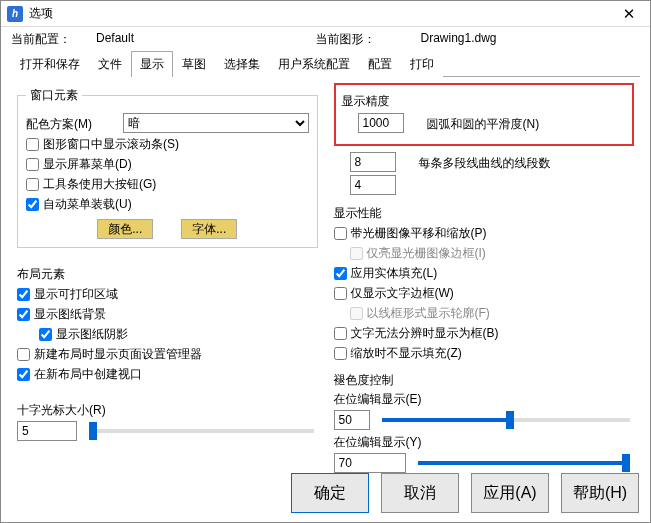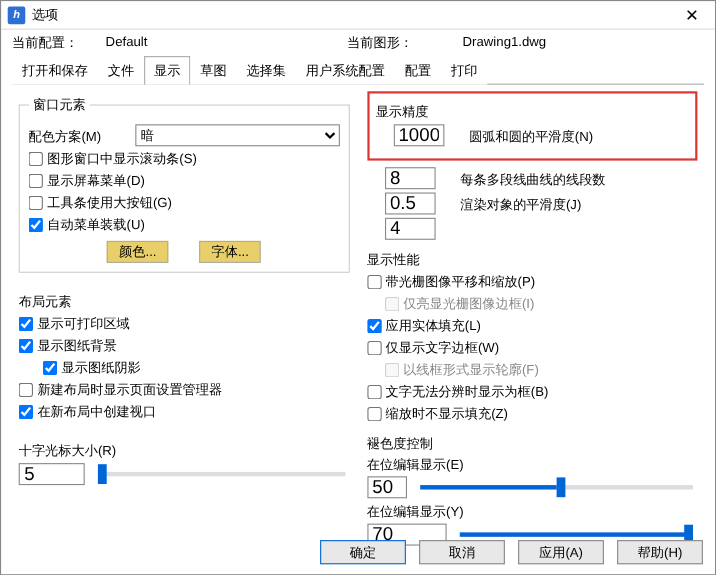--- a/index.html
+++ b/index.html
@@ -96,21 +96,21 @@
     margin: 0 4px 0 0;
   }
   select {
     height: 20px;
     font-size: 12px;
     border: 1px solid #888;
     background: #fff;
   }
   input[type=text] {
     height: 20px;
-    font-size: 17px;
+    font-size: 12px;
     border: 1px solid #888;
     padding: 0 4px;
     background: #fff;
   }
   .numfield {
     width: 46px;
     margin-right: 8px;
   }
   .btn-area {
     display: flex;
@@ -167,24 +167,24 @@
     position: absolute;
     left: 0; right: 0;
     bottom: 0;
     padding: 8px 12px 10px 0;
     display: flex;
     justify-content: flex-end;
     gap: 12px;
   }
   .footer button {
     width: 78px;
-    height: 22px;
+    height: 40px;
     background: #e8e8e8;
     border: 1px solid #888;
-    font-size: 12px;
+    font-size: 16px;
     cursor: pointer;
   }
   .footer button.primary {
     border: 1px solid #0066d6;
   }
   .footer button:disabled {
     color: #000000;
     cursor: default;
   }
   .grey { color: #888; }
@@ -306,24 +306,20 @@
       <div class="row indent2">
         <input type="text" class="numfield" value="1000" style="">
         <span>圆弧和圆的平滑度(N)</span>
       </div>
     </div>
     <div class="row indent2">
       <input type="text" class="numfield" value="8" style="">
       <span>每条多段线曲线的线段数</span>
     </div>
     <div class="row indent2">
-      <input type="text" class="numfield" value="0.5" style="">
-      <span>渲染对象的平滑度(J)</span>
-    </div>
-    <div class="row indent2">
       <input type="text" class="numfield" value="4" style="">
     </div>
 
     <div class="section-title" style="margin-top:10px">显示性能</div>
     <div class="row">
         <label>
           <input type="checkbox" style="">
           <span>带光栅图像平移和缩放(P)</span>
         </label>
       </div>

